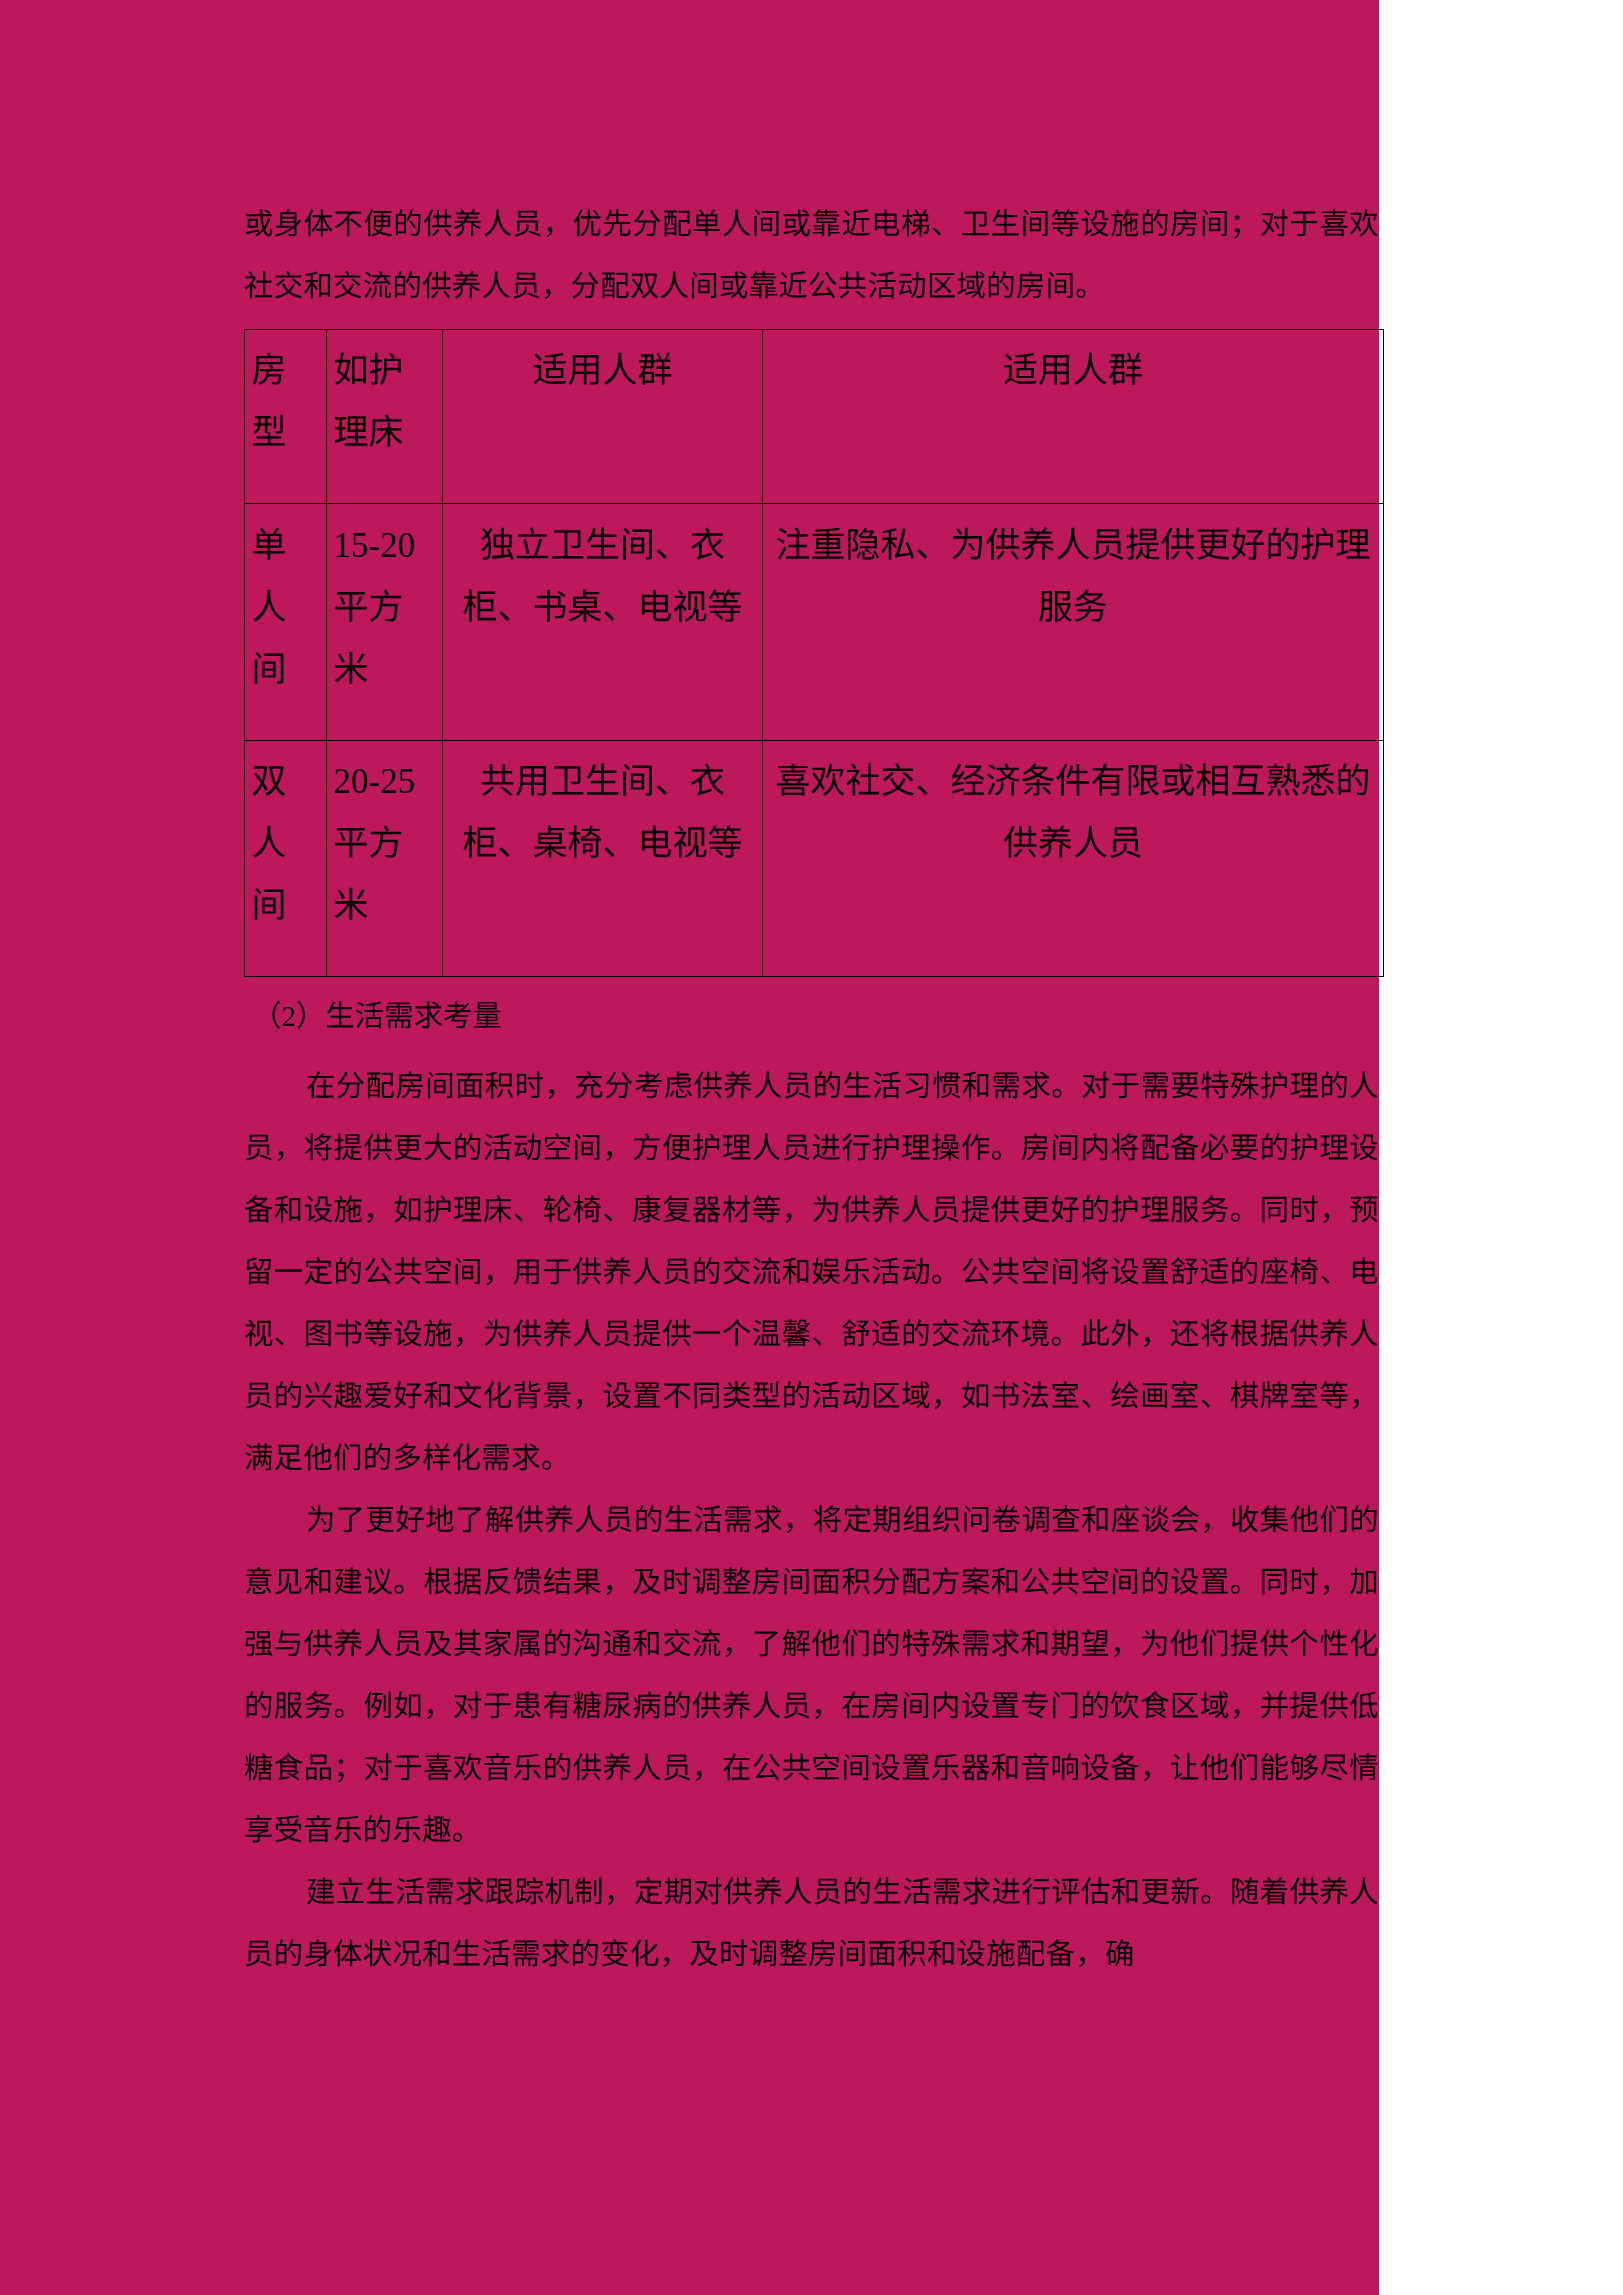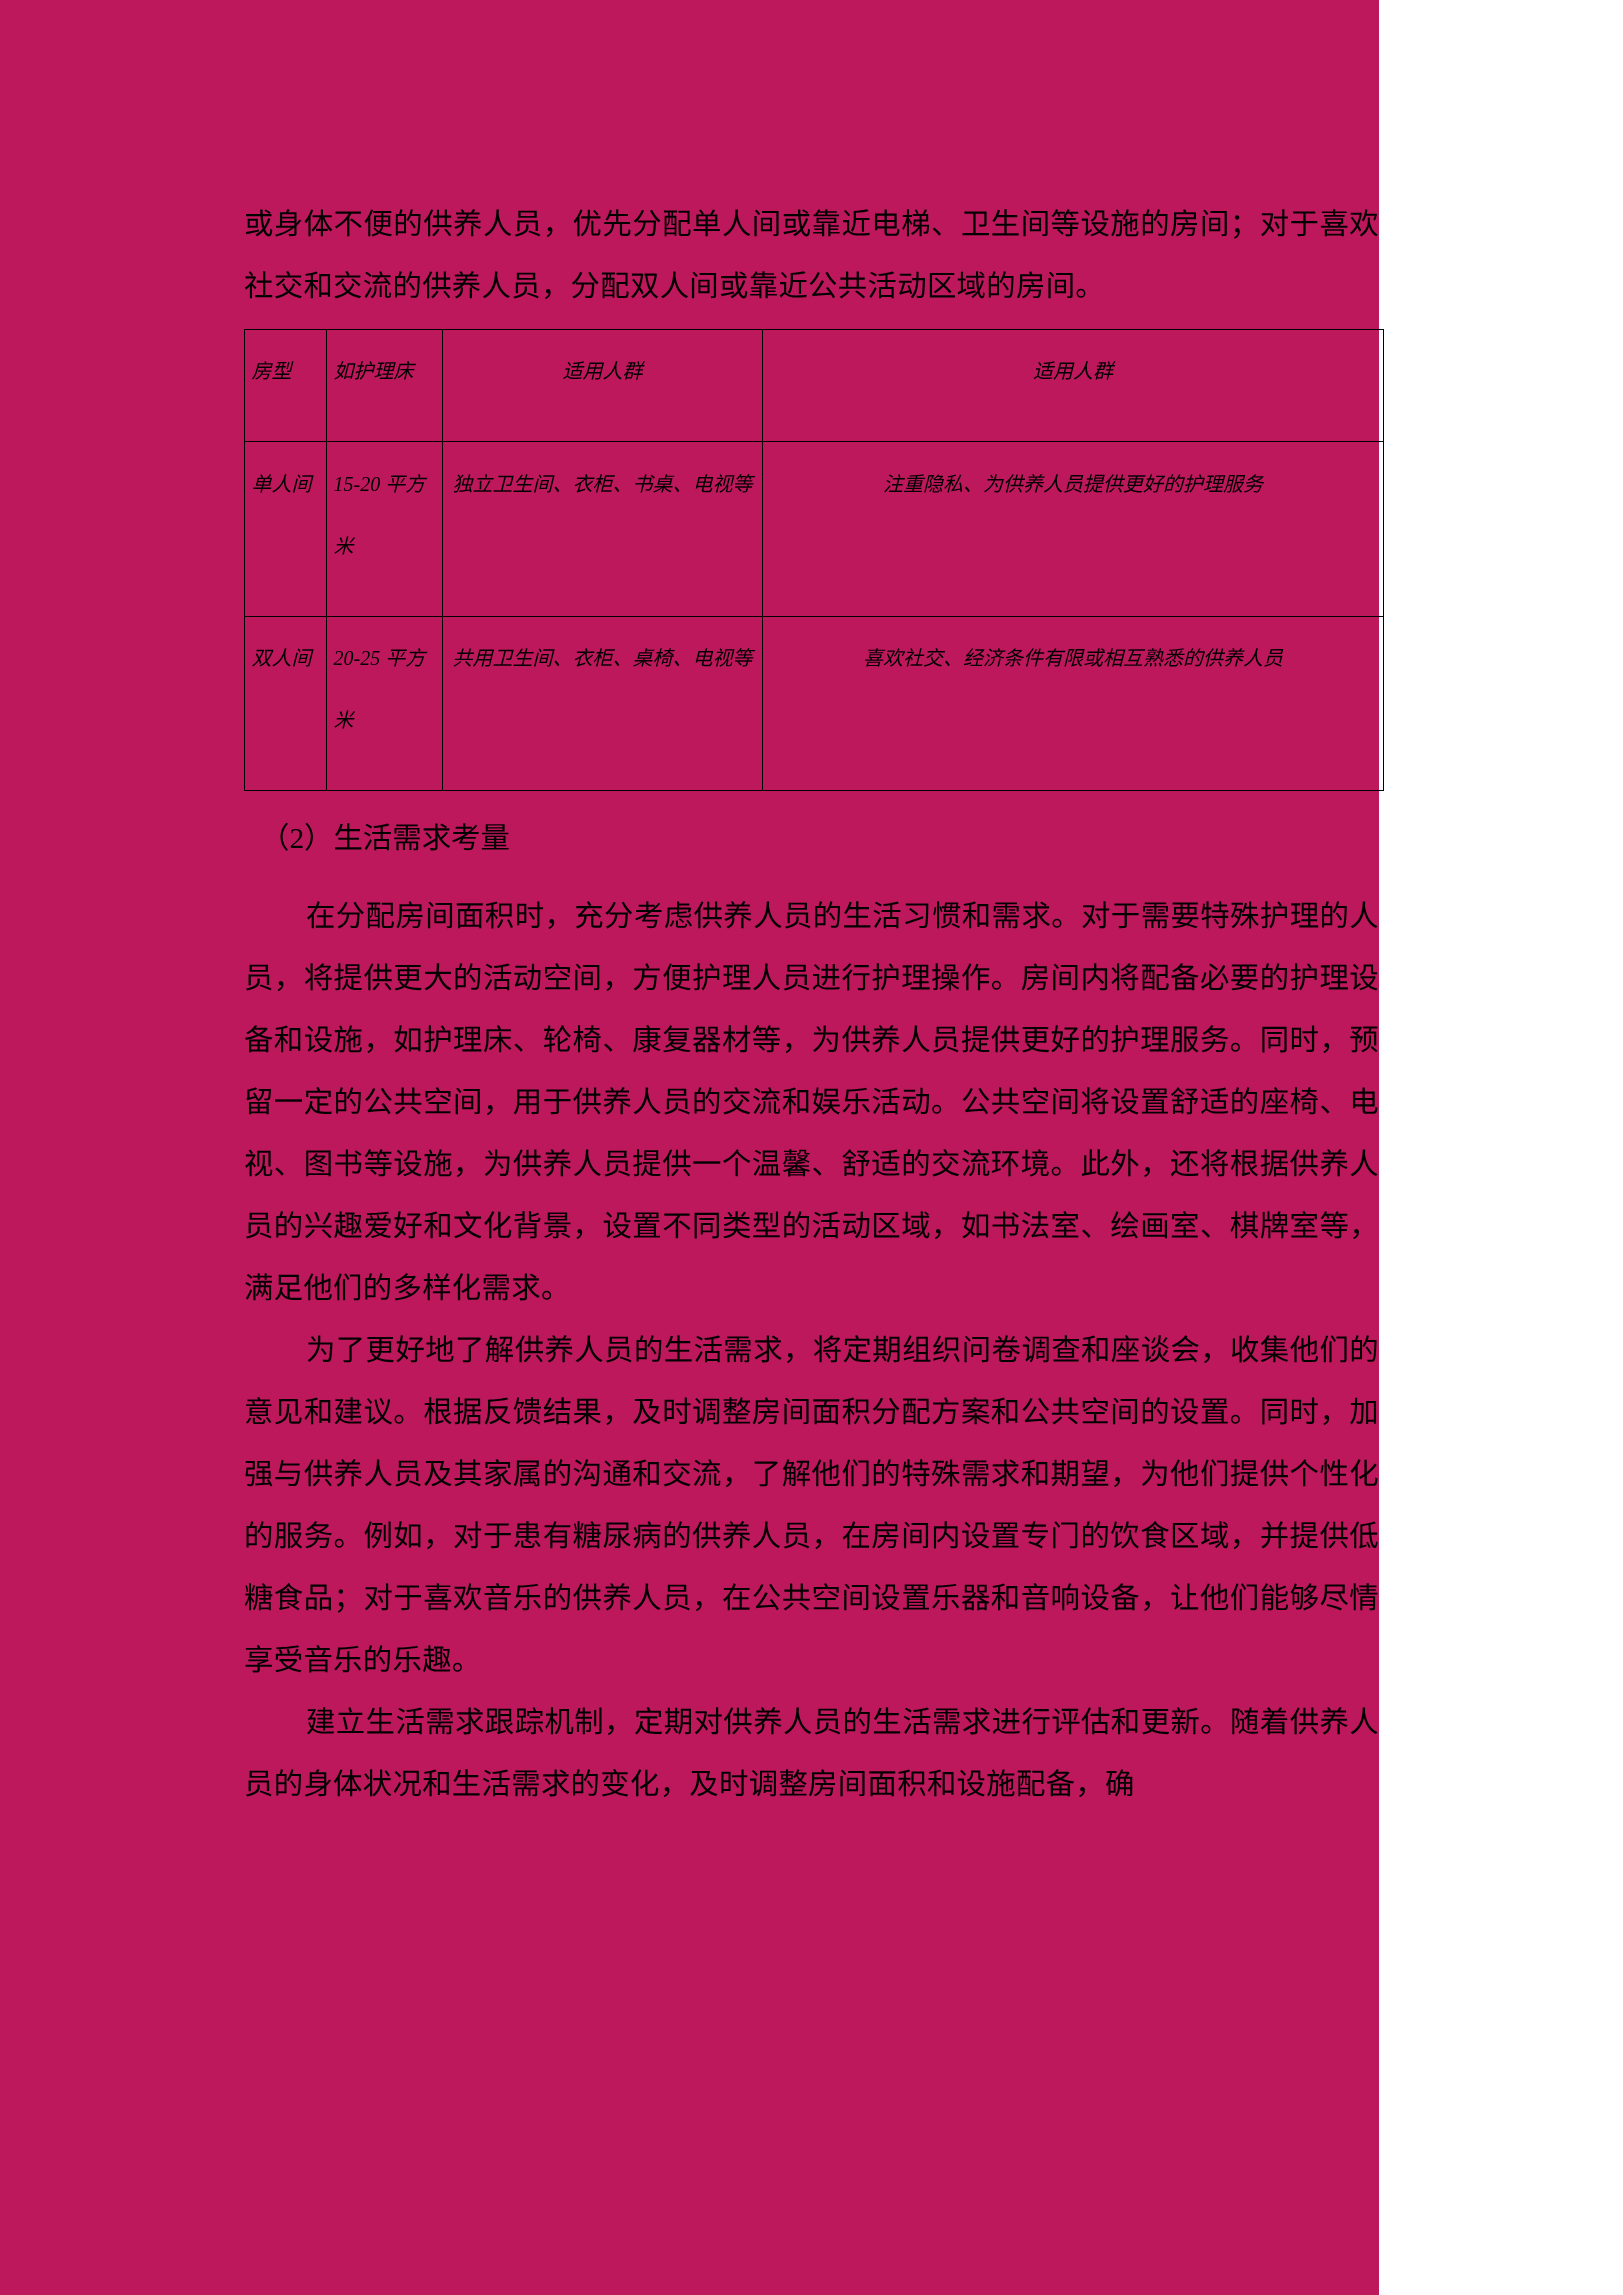--- a/index.html
+++ b/index.html
@@ -44,22 +44,21 @@
   p.indent {
     text-indent: 62px;
   }
 
   
   table.room-table {
     border-collapse: collapse;
     width: 1135px;
     margin: 11.8px 0 6.5px 0;
     table-layout: fixed;
-    font-size: 20px;
-    font-style: italic;
+    font-size: 35px;
   }
   table.room-table td,
   table.room-table th {
     border: 1.3px solid #000000;
     padding: 0;
     vertical-align: top;
     font-weight: normal;
     font-family: "Liberation Serif", "DejaVu Serif", serif;
     line-height: 62px;
   }
@@ -72,21 +71,21 @@
   .col-fac    { width: 319px; }
   .col-target { width: 620px; }
 
   .c-left   { text-align: left;   padding-left: 11.8px; }
   .c-center { text-align: center; }
 
   .hdr .cell-inner { padding-bottom: 41px; }
 
   
   p.section-heading {
-    margin: 16px;
+    margin: 8px;
     font-size: 29.4px;
     line-height: 62px;
     text-align: left;
     font-family: "Liberation Serif", "DejaVu Serif", serif;
   }
 </style>
 </head>
 <body>
 
 <div class="page">

